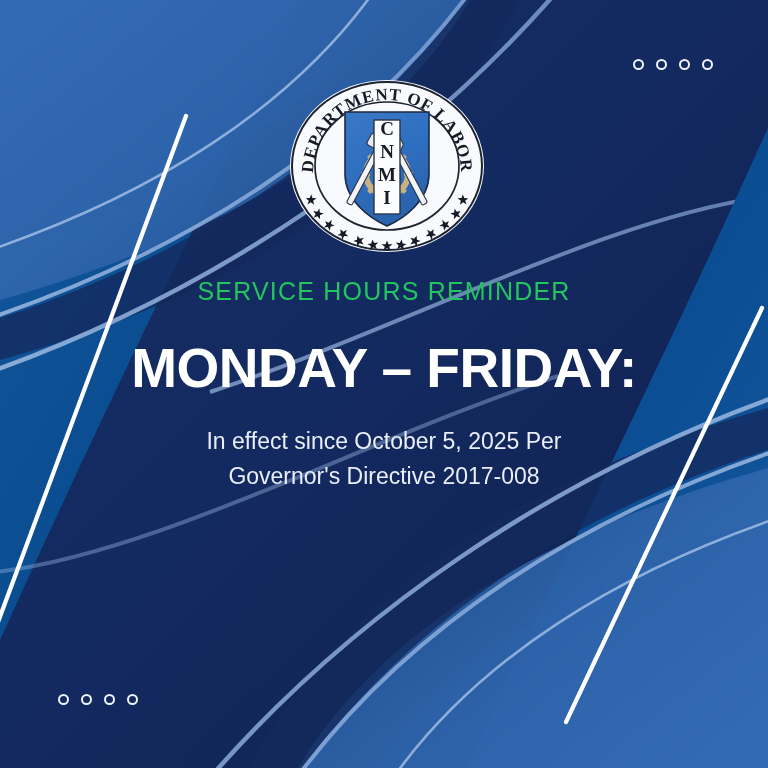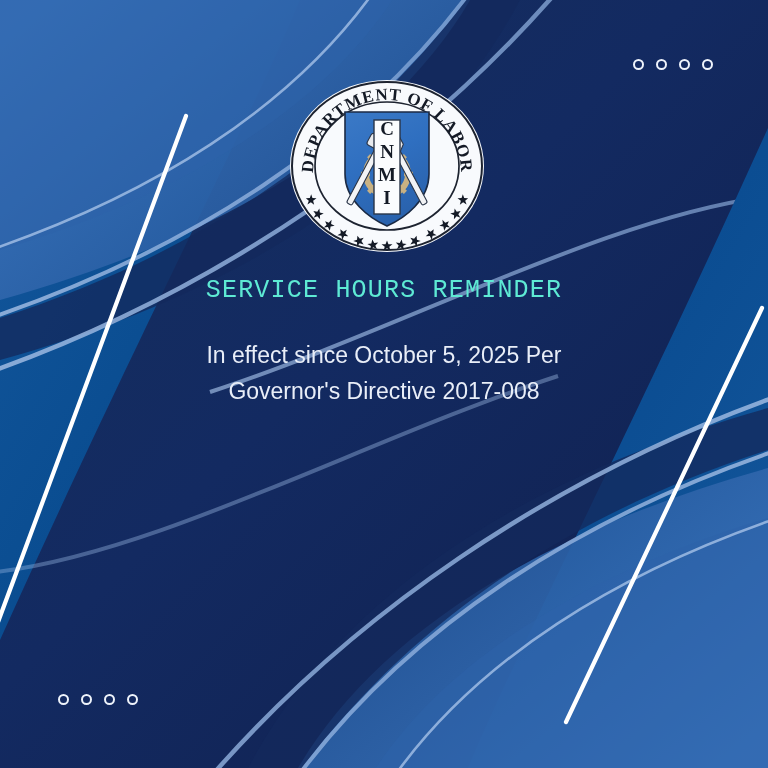--- a/index.html
+++ b/index.html
@@ -49,36 +49,35 @@
   #content{
     position:absolute;
     left:0; right:0; top:276px;
     text-align:center;
     color:#ffffff;
   }
   #eyebrow{
     font-size:25px;
     letter-spacing:1.2px;
     font-weight:400;
-    color:#5eead4;
+    color:#22c55e;
     line-height:1.2;
-    font-family:Liberation Mono, monospace;
   }
   #headline{
     margin-top:32px;
     font-size:55px;
     font-weight:700;
     line-height:1.12;
     letter-spacing:-0.5px;
     color:#ffffff;
     white-space:nowrap;
   }
   #headline .hl-line{ display:block; }
   #subtext{
-    margin-top:16px;
+    margin-top:24px;
     font-size:23px;
     font-weight:400;
     line-height:1.55;
     color:#e9eef8;
   }
   #subtext .sub-line{ display:block; }
 </style>
 </head>
 <body>
 
@@ -261,20 +260,21 @@
         <text x="100" y="126" text-anchor="middle" font-family="'Liberation Serif', serif" font-size="19" font-weight="700" fill="#141a26">I</text>
       </g>
     </svg>
   </div>
 
   <div id="content">
 
     <div id="eyebrow">SERVICE HOURS REMINDER</div>
 
     <div id="headline">
+      <span class="hl-line">MONDAY – FRIDAY:</span>
     </div>
 
     <div id="subtext">
       <span class="sub-line">In effect since October 5, 2025 Per</span>
       <span class="sub-line">Governor's Directive 2017-008</span>
     </div>
 
   </div>
 
 </div>

